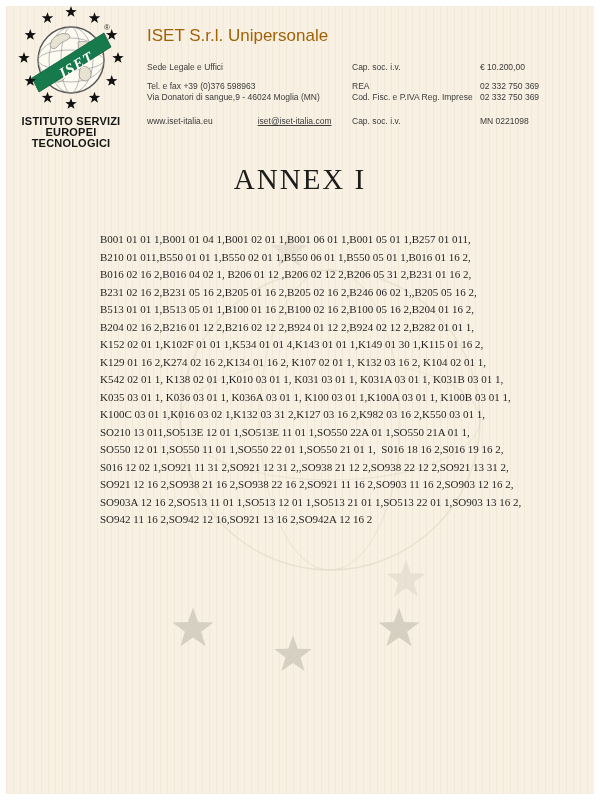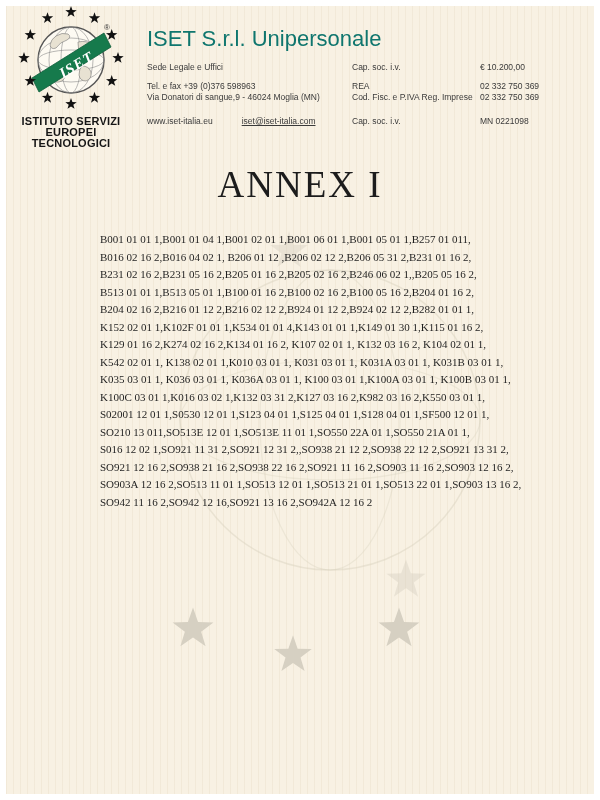--- a/index.html
+++ b/index.html
@@ -9,31 +9,31 @@
   .sheet {
     position:absolute; left:6px; top:6px; right:6px; bottom:6px;
     background:
       repeating-linear-gradient(90deg, rgba(213,196,166,0.18) 0 1px, rgba(0,0,0,0) 1px 7px),
       #f8f1e3;
   }
   
   .logo-wrap { position:absolute; left:16px; top:6px; width:110px; text-align:center; }
   .logo-svg { display:block; margin:0 auto; }
   .org-name { margin-top:2px; font-size:11px; font-weight:bold; color:#151515; line-height:11px; letter-spacing:0.2px; }
-  .company-name { position:absolute; left:147px; top:26px; font-size:22px; color:#0f766e; }
+  .company-name { position:absolute; left:147px; top:26px; font-size:17px; color:#a16207; }
   .info-small { font-size:8.5px; color:#3a3a3a; }
   .addr-line { position:absolute; left:147px; }
   .reg-label { position:absolute; left:352px; }
   .reg-value { position:absolute; left:480px; }
   .row-y0 { top:62px; } .row-y1 { top:92px; } .row-y2 { top:81px; } .row-y3 { top:116px; }
-  .email-link { text-decoration:underline; margin-left:8px; color:#3a3a3a;padding-left:21px; }
+  .email-link { text-decoration:underline; margin-left:24px; color:#3a3a3a;padding-left:21px; }
   
   .annex-title {
     position:absolute; left:0; top:163px; width:600px; text-align:center;
-    font-family:"Liberation Serif", serif; font-size:37px; letter-spacing:2px; color:#1c1c1c;
+    font-family:"Liberation Serif", serif; font-size:29px; letter-spacing:2px; color:#1c1c1c;
   }
   
   .body-block { position:absolute; left:100px; top:231px; }
   .bl { font-family:"Liberation Serif", serif; font-size:11px; line-height:17.5px;
         color:#1f1f1f; white-space:pre; }
   
   .wm { position:absolute; pointer-events:none; }
 </style>
 </head>
 <body>
@@ -118,29 +118,30 @@
   <div class="info-small reg-value row-y1">02 332 750 369</div>
   <div class="info-small reg-label row-y2">REA</div>
   <div class="info-small reg-value row-y2">02 332 750 369</div>
   <div class="info-small reg-label row-y3">Cap. soc. i.v.</div>
   <div class="info-small reg-value row-y3">MN 0221098</div>
 
   <div class="annex-title">ANNEX I</div>
 
   <div class="body-block">
     <div class="bl">B001 01 01 1,B001 01 04 1,B001 02 01 1,B001 06 01 1,B001 05 01 1,B257 01 011,</div>
+    <div class="bl">B210 01 011,B550 01 01 1,B550 02 01 1,B550 06 01 1,B550 05 01 1,B016 01 16 2,</div>
     <div class="bl">B016 02 16 2,B016 04 02 1, B206 01 12 ,B206 02 12 2,B206 05 31 2,B231 01 16 2,</div>
     <div class="bl">B231 02 16 2,B231 05 16 2,B205 01 16 2,B205 02 16 2,B246 06 02 1,,B205 05 16 2,</div>
     <div class="bl">B513 01 01 1,B513 05 01 1,B100 01 16 2,B100 02 16 2,B100 05 16 2,B204 01 16 2,</div>
     <div class="bl">B204 02 16 2,B216 01 12 2,B216 02 12 2,B924 01 12 2,B924 02 12 2,B282 01 01 1,</div>
     <div class="bl">K152 02 01 1,K102F 01 01 1,K534 01 01 4,K143 01 01 1,K149 01 30 1,K115 01 16 2,</div>
     <div class="bl">K129 01 16 2,K274 02 16 2,K134 01 16 2, K107 02 01 1, K132 03 16 2, K104 02 01 1,</div>
     <div class="bl">K542 02 01 1, K138 02 01 1,K010 03 01 1, K031 03 01 1, K031A 03 01 1, K031B 03 01 1,</div>
     <div class="bl">K035 03 01 1, K036 03 01 1, K036A 03 01 1, K100 03 01 1,K100A 03 01 1, K100B 03 01 1,</div>
     <div class="bl">K100C 03 01 1,K016 03 02 1,K132 03 31 2,K127 03 16 2,K982 03 16 2,K550 03 01 1,</div>
-    <div class="bl">S02001 12 01 1,S0530 12 01 1,S123 04 01 1,S125 04 01 1,S128 04 01 1,SF500 12 01 1,</div>
     <div class="bl">SO210 13 011,SO513E 12 01 1,SO513E 11 01 1,SO550 22A 01 1,SO550 21A 01 1,</div>
+    <div class="bl">SO550 12 01 1,SO550 11 01 1,SO550 22 01 1,SO550 21 01 1,  S016 18 16 2,S016 19 16 2,</div>
     <div class="bl">S016 12 02 1,SO921 11 31 2,SO921 12 31 2,,SO938 21 12 2,SO938 22 12 2,SO921 13 31 2,</div>
     <div class="bl">SO921 12 16 2,SO938 21 16 2,SO938 22 16 2,SO921 11 16 2,SO903 11 16 2,SO903 12 16 2,</div>
     <div class="bl">SO903A 12 16 2,SO513 11 01 1,SO513 12 01 1,SO513 21 01 1,SO513 22 01 1,SO903 13 16 2,</div>
     <div class="bl">SO942 11 16 2,SO942 12 16,SO921 13 16 2,SO942A 12 16 2</div>
   </div>
 </div>
 
 </body></html>

